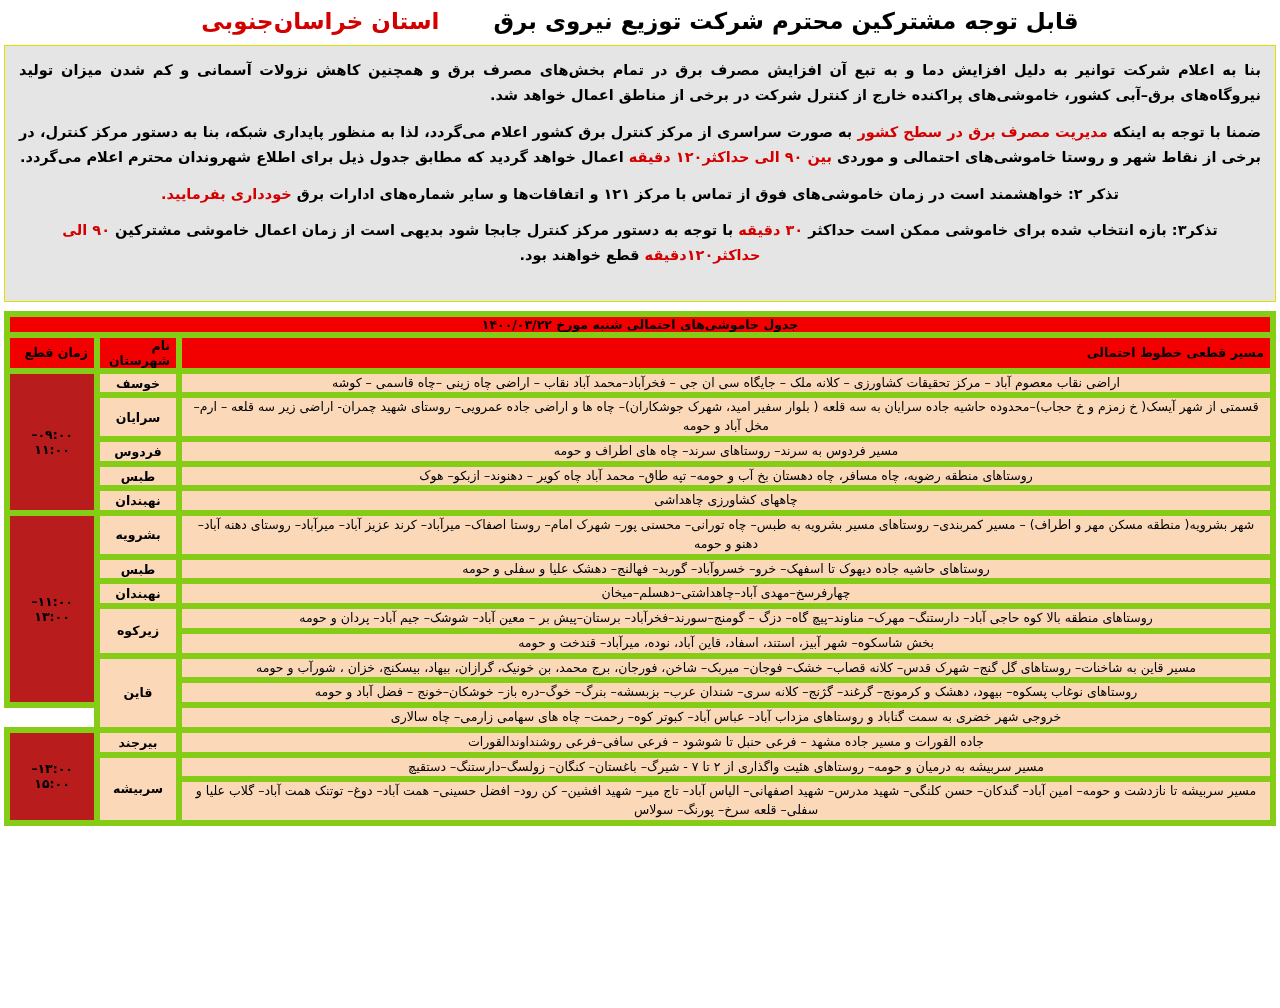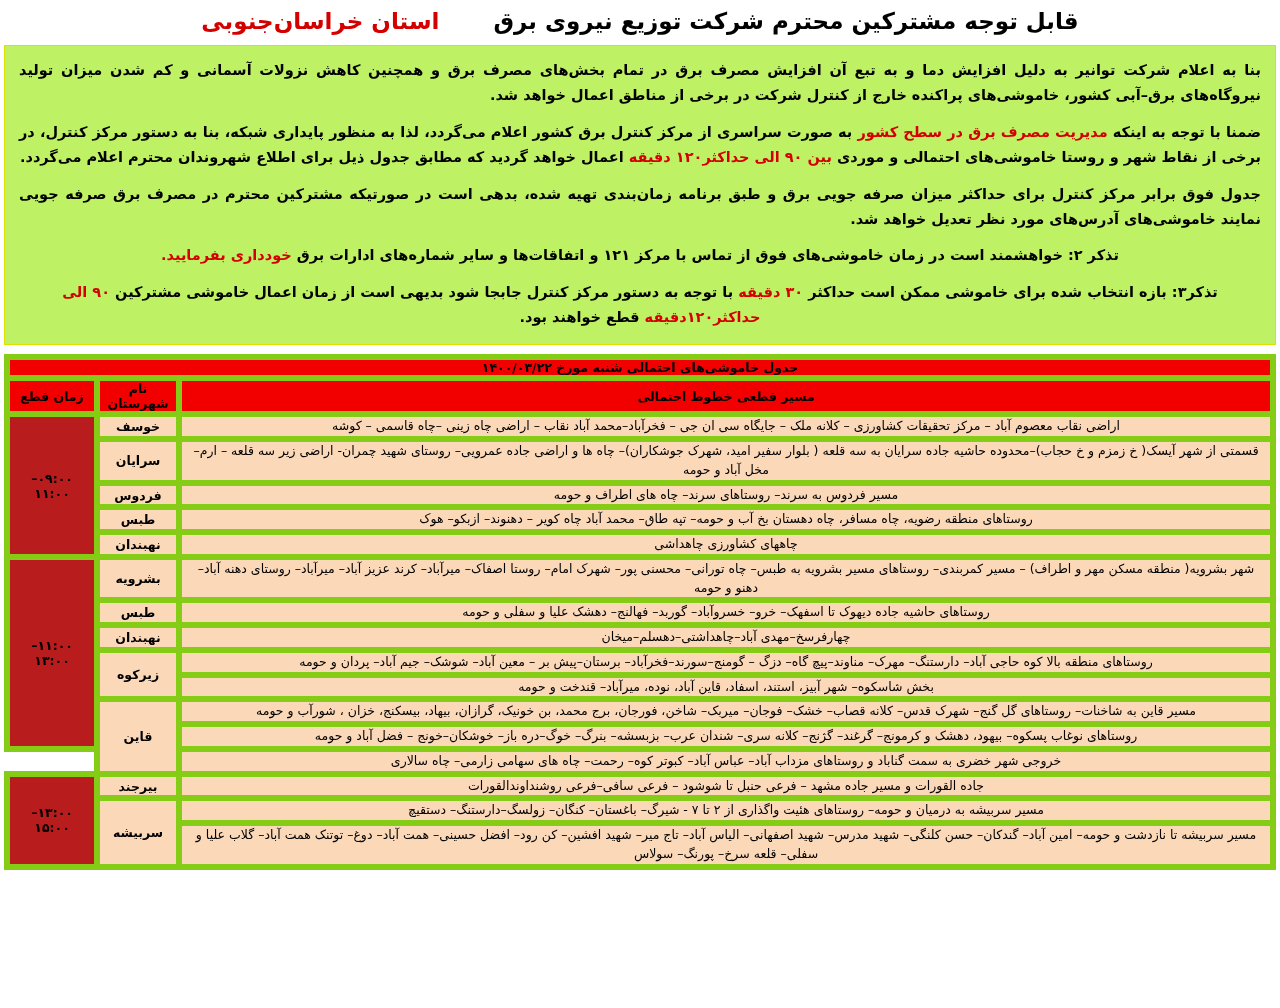--- a/index.html
+++ b/index.html
@@ -36,34 +36,34 @@
   .title-red {
     font-size: 23px;
     font-weight: bold;
     color: #d40000;
     display: inline;
   }
 
   
   .notice {
     margin: 0 4px;
-    background: #bef264;
+    background: #e5e5e5;
     border: 1px solid #e0e000;
     padding: 12px 14px 14px 14px;
   }
   .notice p {
     margin: 0 0 11px 0;
     font-size: 14.5px;
     line-height: 1.75;
     color: #000000;
     text-align: justify;
     font-weight: bold;
   }
   .notice p.center { text-align: center; }
-  .notice p:last-child { margin-bottom: 0; }
+  .notice p:last-child { margin-bottom: 18px; }
   .hl-red { color: #d40000; font-weight: bold; }
   .hl-black { color: #000000; font-weight: bold; }
 
   
   .table-wrap {
     margin: 9px 4px 4px 4px;
   }
   table.outage {
     width: 100%;
     border-collapse: collapse;
@@ -83,21 +83,21 @@
     font-size: 15px;
     text-align: center;
     padding: 7px 6px;
     border: 1px solid #c00000;
   }
   .tbl-head th {
     background: #f20000;
     color: #ffffff;
     font-weight: bold;
     font-size: 13px;
-    text-align: center;
+    text-align: right;
     padding: 6px 4px;
     border: 1px solid #c00000;
   }
   td.routes {
     background: #fbd9b8;
     text-align: center;
     font-size: 12.5px;
     line-height: 1.5;
   }
   td.city {
@@ -123,21 +123,20 @@
 
 <div class="page">
 
   <div class="title-bar">
     <span class="title-text">قابل توجه مشترکین محترم شرکت توزیع نیروی برق </span><span class="title-red">استان خراسان‌جنوبی</span>
   </div>
 
   <div class="notice" id="notice-box">
       <p class=""><span class="hl-black">بنا به اعلام شرکت توانیر به دلیل افزایش دما و به تبع آن افزایش مصرف برق در تمام بخش‌های مصرف برق و همچنین کاهش نزولات آسمانی و کم شدن میزان تولید نیروگاه‌های برق–آبی کشور، خاموشی‌های پراکنده خارج از کنترل شرکت در برخی از مناطق اعمال خواهد شد.</span></p>
       <p class=""><span class="hl-black">ضمنا با توجه به اینکه </span><span class="hl-red">مدیریت مصرف برق در سطح کشور</span><span class="hl-black"> به صورت سراسری از مرکز کنترل برق کشور اعلام می‌گردد، لذا به منظور پایداری شبکه، بنا به دستور مرکز کنترل، در برخی از نقاط شهر و روستا خاموشی‌های احتمالی و موردی </span><span class="hl-red">بین ۹۰ الی حداکثر۱۲۰ دقیقه</span><span class="hl-black"> اعمال خواهد گردید که مطابق جدول ذیل برای اطلاع شهروندان محترم اعلام می‌گردد.</span></p>
-      <p class=""><span class="hl-black">جدول فوق برابر مرکز کنترل برای حداکثر میزان صرفه جویی برق و طبق برنامه زمان‌بندی تهیه شده، بدهی است در صورتیکه مشترکین محترم در مصرف برق صرفه جویی نمایند خاموشی‌های آدرس‌های مورد نظر تعدیل خواهد شد.</span></p>
       <p class="center"><span class="hl-black">تذکر ۲: خواهشمند است در زمان خاموشی‌های فوق از تماس با مرکز ۱۲۱ و اتفاقات‌ها و سایر شماره‌های ادارات برق </span><span class="hl-red">خودداری بفرمایید.</span></p>
       <p class="center"><span class="hl-black">تذکر۳: بازه انتخاب شده برای خاموشی ممکن است حداکثر </span><span class="hl-red">۳۰ دقیقه</span><span class="hl-black">  با توجه به دستور مرکز کنترل جابجا شود بدیهی است از زمان اعمال خاموشی مشترکین </span><span class="hl-red">۹۰ الی حداکثر۱۲۰دقیقه</span><span class="hl-black"> قطع خواهند بود.</span></p>
     </div>
 
   <div class="table-wrap">
     <table class="outage">
       <colgroup>
         <col class="c-routes">
         <col class="c-city">
         <col class="c-time">

